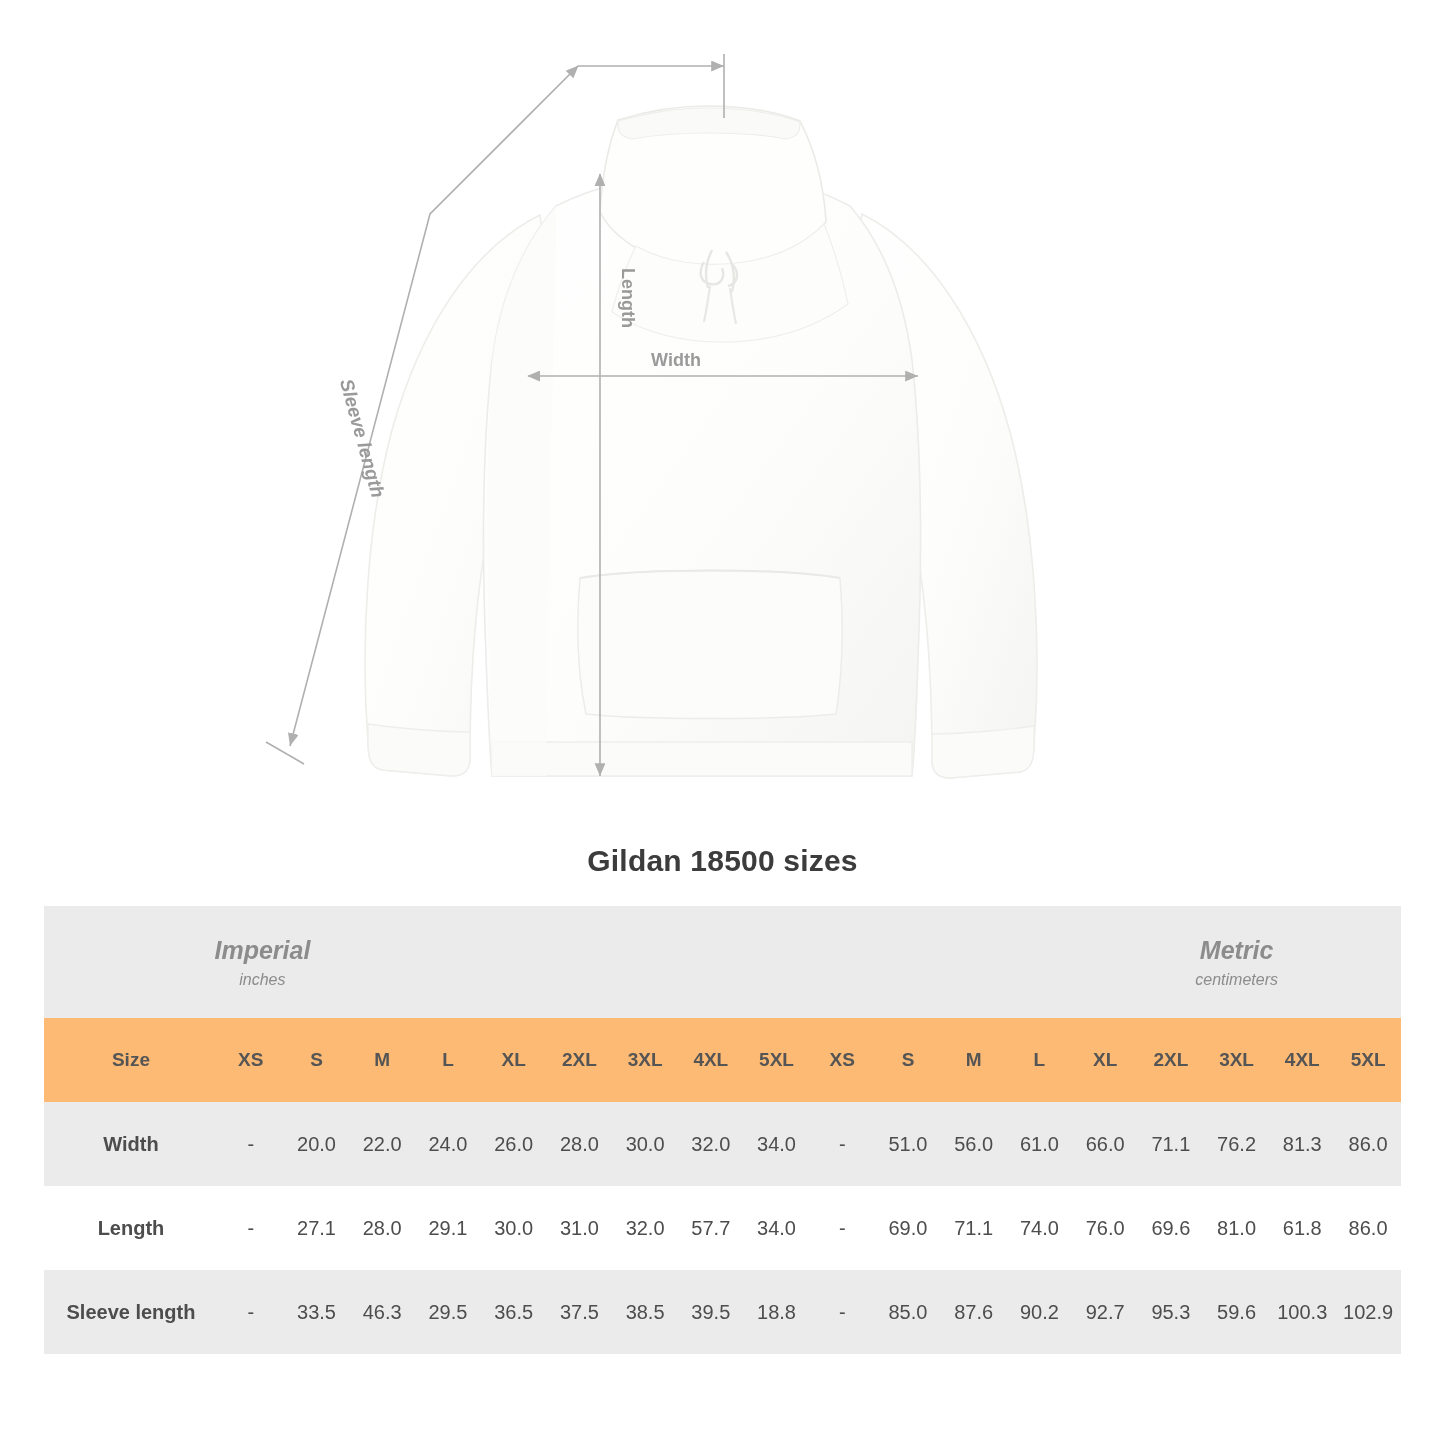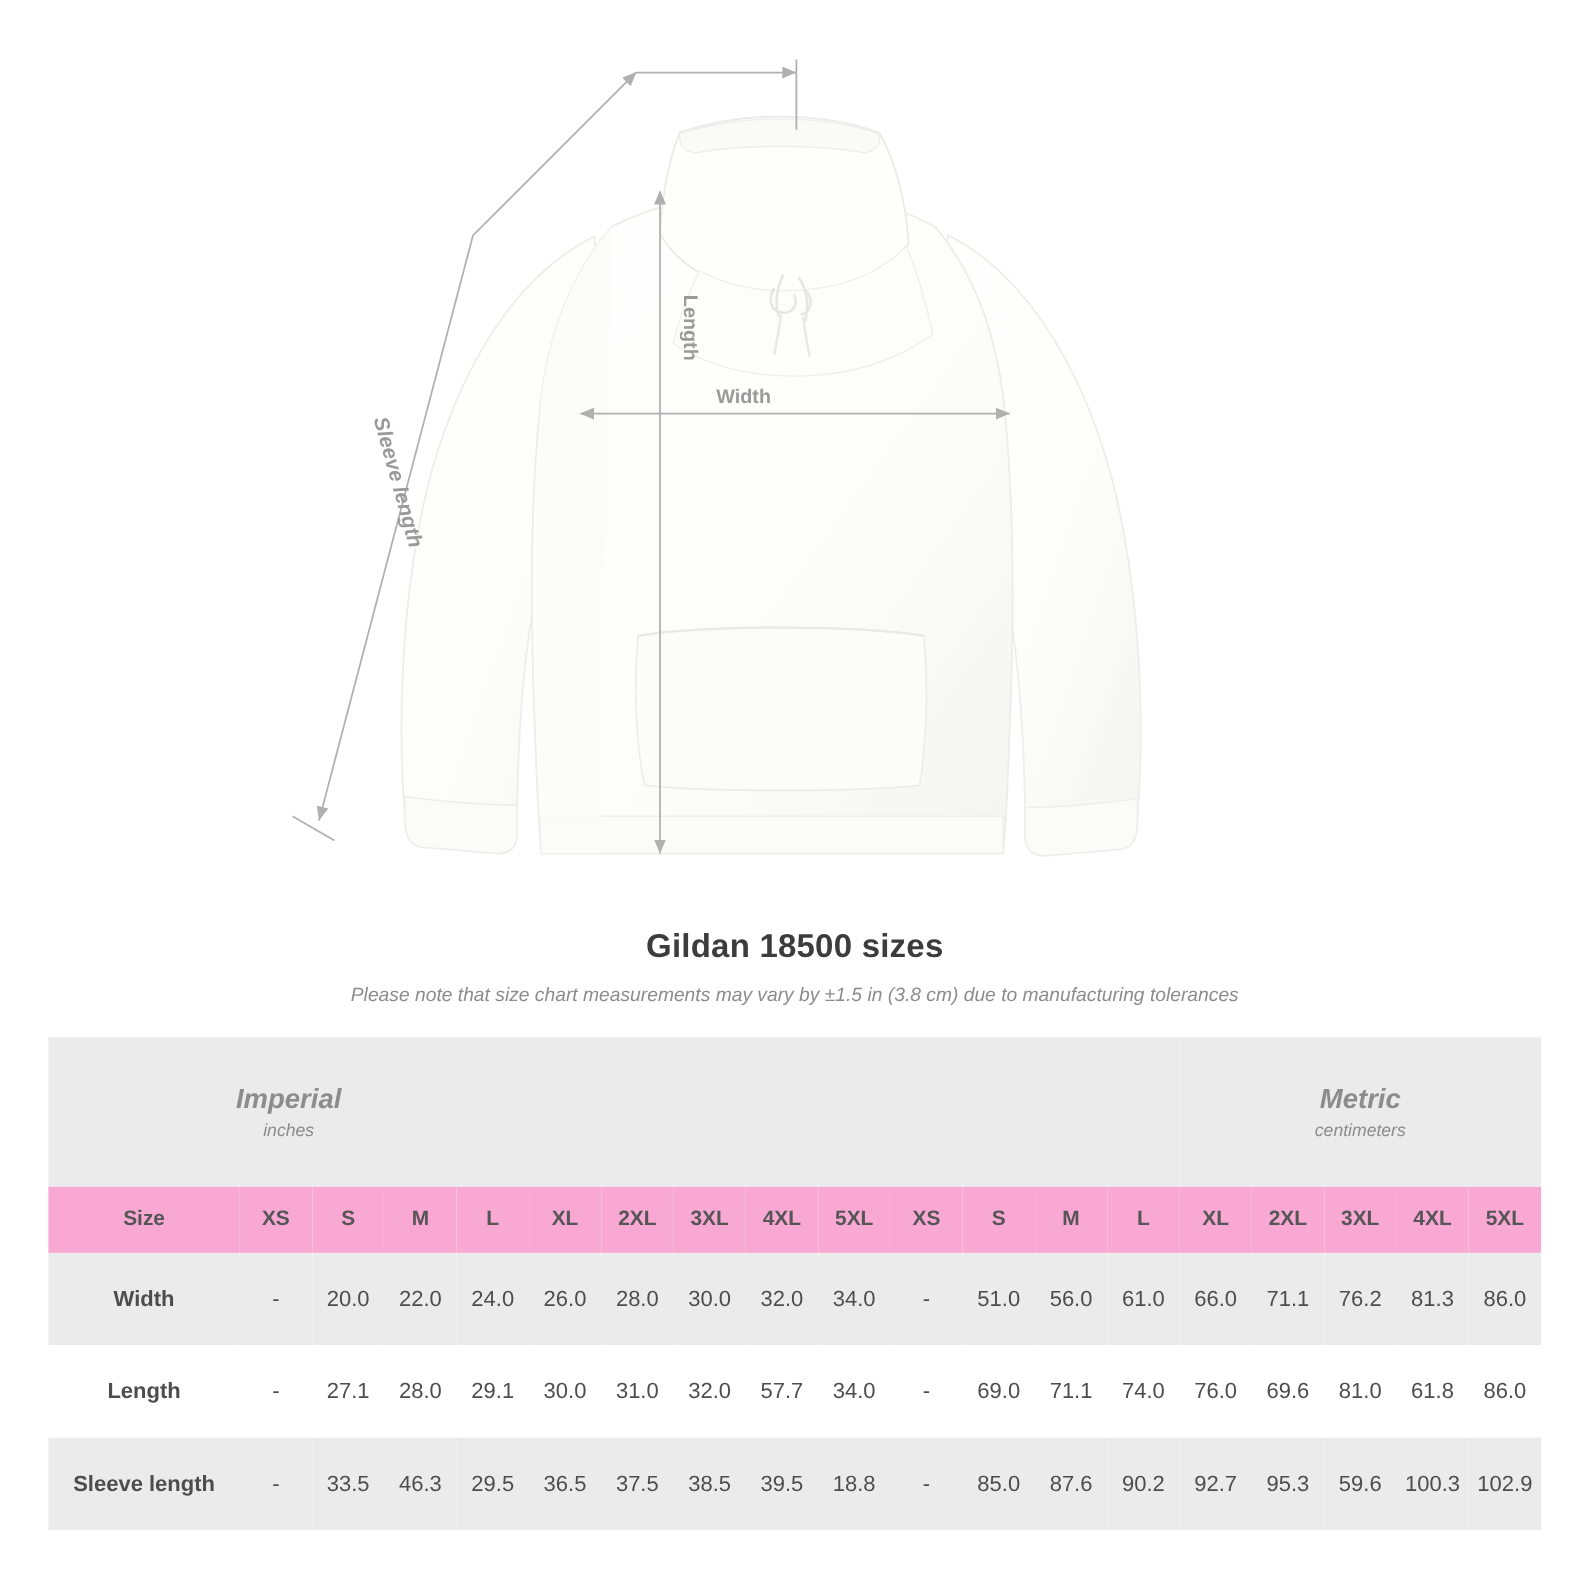--- a/index.html
+++ b/index.html
@@ -57,41 +57,41 @@
     border-collapse: collapse;
     width: 1357px;
     table-layout: fixed;
   }
   table.size-chart td, table.size-chart th {
     border: 0;
     padding: 0;
   }
   .unit-head {
     background: #ebebeb;
-    height: 136px;
+    height: 112px;
     text-align: center;
     vertical-align: middle;
   }
   .unit-head .unit-name {
     font-size: 25px;
     font-style: italic;
     font-weight: bold;
     color: #8c8c8c;
     line-height: 1.25;
   }
   .unit-head .unit-sub {
     font-size: 16px;
     font-style: italic;
     color: #8c8c8c;
     padding-top: 4px;
   }
 
   tr.head-row td {
-    height: 60px;
-    background: #f9a8d4;
+    height: 84px;
+    background: #fdba74;
     text-align: center;
     vertical-align: middle;
     font-size: 19px;
     font-weight: bold;
     color: #555555;
   }
   tr.band td {
     height: 84px;
     text-align: center;
     vertical-align: middle;
@@ -193,21 +193,20 @@
       </g>
 
       <g>
         <path d="M528,376 L918,376" fill="none" stroke="#b0b0b0" stroke-width="1.6" marker-start="url(#arrowStart)" marker-end="url(#arrowEnd)"></path>
         <text x="676" y="366" fill="#9a9a9a" font-size="18" font-weight="bold" font-family="Liberation Sans, sans-serif" text-anchor="middle">Width</text>
       </g>
     </svg>
   </div>
 
   <div class="chart-title">Gildan 18500 sizes</div>
-  <div class="chart-note">Please note that size chart measurements may vary by ±1.5 in (3.8 cm) due to manufacturing tolerances</div>
 
   <div class="table-wrap">
     <table class="size-chart">
       <colgroup>
         <col class="col-label">
         <col class="col-val">
           <col class="col-val">
           <col class="col-val">
           <col class="col-val">
         <col class="col-val">

